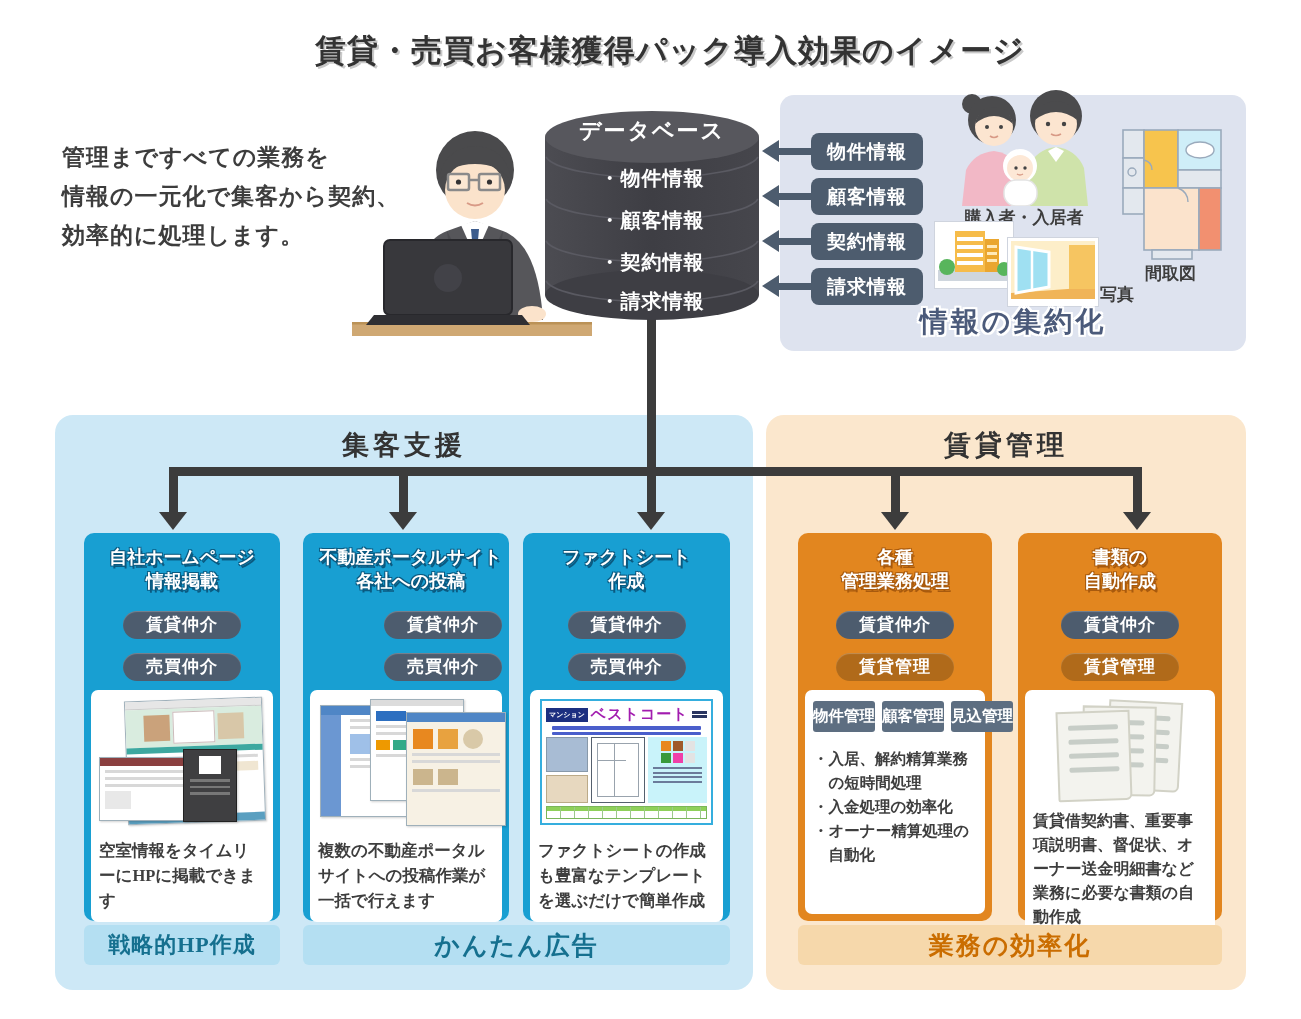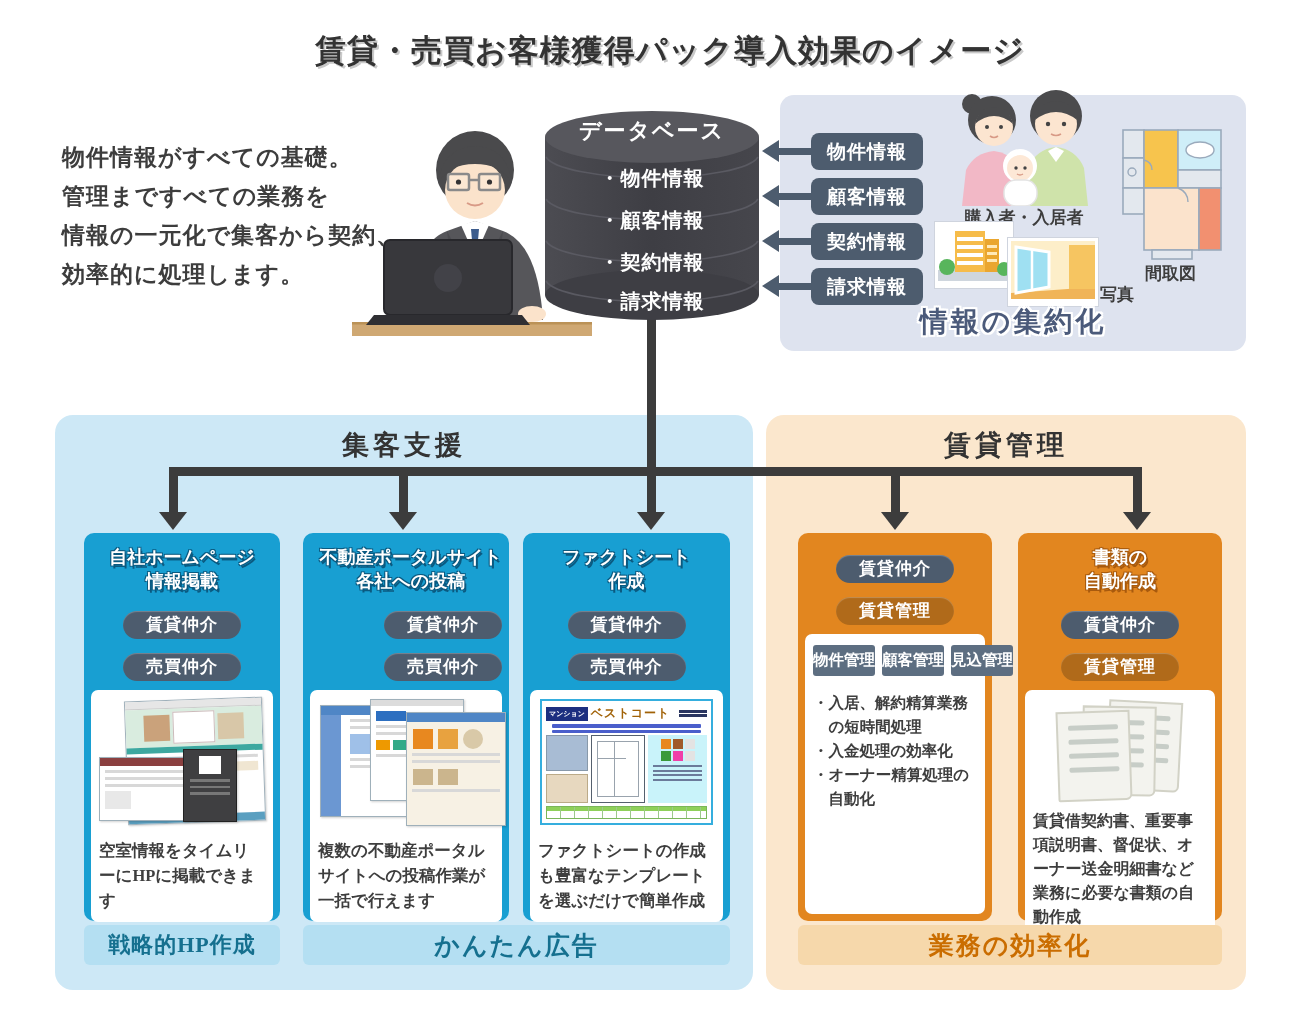--- a/index.html
+++ b/index.html
@@ -82,40 +82,39 @@
   .band-orange{background:var(--orange-band,#f6d8ab);color:var(--orange-band-text,#ca6d00);}
   
   .win{position:absolute;background:#fff;border:1px solid #9fb0ba;box-shadow:1px 1px 2px rgba(0,0,0,.18);}
   .tbar{height:8px;}
   .gline{height:3px;background:#d8d8d8;margin:4px 5px 0;}
   
   .fs-sheet{position:absolute;left:2px;right:2px;top:0;bottom:2px;background:#fff;
     border:2px solid #35aede;padding:4px;box-sizing:border-box;display:flex;flex-direction:column;}
   .fs-head{display:flex;align-items:center;gap:3px;}
   .fs-tag{background:#1c2f80;color:#fff;font-size:7px;font-weight:bold;padding:2px 3px;white-space:nowrap;}
-  .fs-title{flex:1;text-align:left;color:#a16207;font-size:12px;font-weight:bold;letter-spacing:1px;white-space:nowrap;}
+  .fs-title{flex:1;text-align:center;color:#a21caf;font-size:15px;font-weight:bold;letter-spacing:1px;white-space:nowrap;}
   .fs-addr{width:28px;}
   .fs-addr i{display:block;height:2.5px;background:#2a3560;margin:1.5px 0;}
   .fs-row{display:flex;gap:3px;flex:1;margin-top:2px;}
   .fs-bar{height:3.5px;background:#4a5ecb;border-radius:1px;margin:2px 6px 0;}
   .fs-chips{display:grid;grid-template-columns:repeat(3,10px);gap:2px;justify-content:center;padding-top:2px;}
   .fs-chips i{width:10px;height:10px;display:block;}
   .fs-table{height:11px;margin-top:3px;border:1px solid #7ab65a;
     background:linear-gradient(#8fd05a 0 4.5px,#fff 4.5px),#fff;
     background-image:repeating-linear-gradient(90deg,transparent 0 13px,#9cc98a 13px 14px),linear-gradient(#8fd05a 0 4.5px,#fff 4.5px);}
 </style>
 </head>
 <body>
 
 <div class="canvas">
 
   <div class="page-title">賃貸・売買お客様獲得パック導入効果のイメージ</div>
 
   <div class="intro">
-    <span>物件情報がすべての基礎。</span>
     <span>管理まですべての業務を</span>
     <span>情報の一元化で集客から契約、</span>
     <span>効率的に処理します。</span>
   </div>
 
   <div class="panel panel-left">
     <div class="panel-title">集客支援</div>
   </div>
   <div class="panel panel-right">
     <div class="panel-title">賃貸管理</div>
@@ -420,20 +419,24 @@
           </div>
           <div class="fs-table"></div>
         </div>
       </div>
       <p class="card-body">ファクトシートの作成も豊富なテンプレートを選ぶだけで簡単作成</p>
     </div>
   </div>
   <div class="band band-blue" style="left:303px;width:427px;font-size:25px;">かんたん広告</div>
 
   <div class="card card-orange" style="left:798px;width:194px;">
+    <div class="card-title outline-orange">
+      <span>各種</span>
+      <span>管理業務処理</span>
+    </div>
     <div class="pill pill-slate">賃貸仲介</div>
     <div class="pill pill-brown">賃貸管理</div>
     <div class="card-inner">
       <div class="tag-grid">
         <div class="tag">物件管理</div>
         <div class="tag">顧客管理</div>
         <div class="tag">見込管理</div>
         <div class="tag">家賃管理</div>
       </div>
       <div class="bullets">

